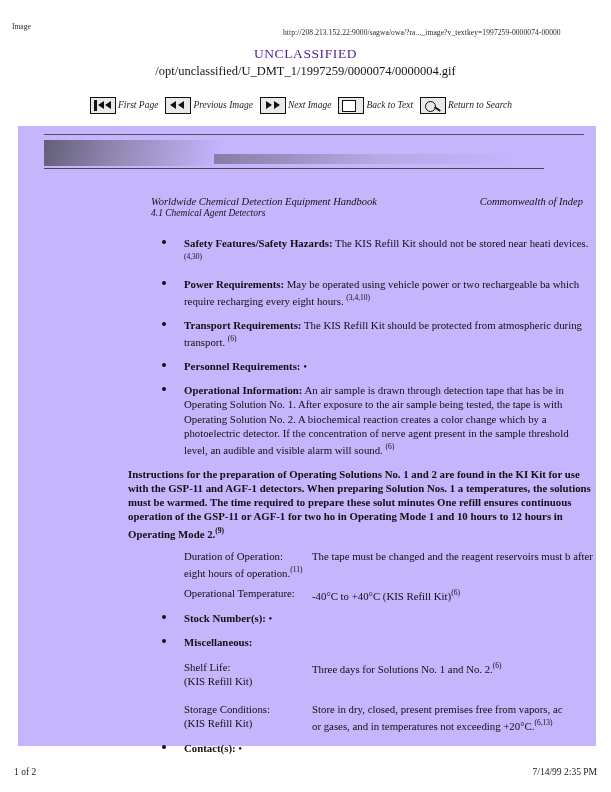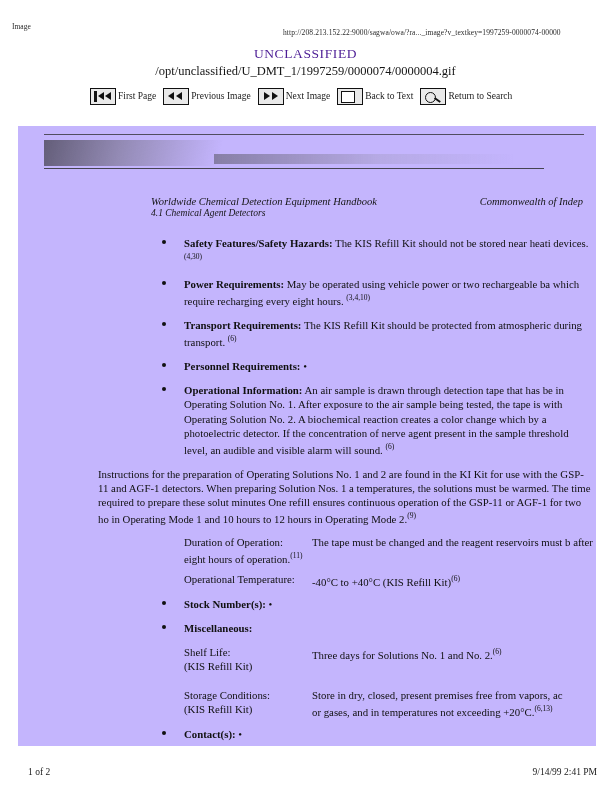--- a/index.html
+++ b/index.html
@@ -59,27 +59,28 @@
     width: 611px;
     text-align: center;
     font-size: 12.5px;
     color: #151515;
     font-family: Liberation Serif, serif;
   }
 
   
   .navbar {
     position: absolute;
-    top: 85px;
+    top: 94px;
     left: 90px;
     width: 460px;
     height: 22px;
     display: flex;
     align-items: center;
     gap: 7px;
+    font-style: italic;
   }
   .nav-item {
     display: flex;
     align-items: center;
     gap: 2px;
     white-space: nowrap;
   }
   .nav-label {
     font-size: 9.5px;
     color: #1b1b1b;
@@ -250,23 +251,24 @@
     text-align: left;
   }
   .bt-lead {
     font-weight: bold;
   }
   .sup {
     font-size: 7.5px;
     vertical-align: super;
   }
   .para {
-    margin-left: 80px;
+    margin-left: 110px;
     margin-bottom: 9px;
     padding-right: 4px;
+    font-weight: bold;
   }
   .kv {
     position: relative;
     margin-left: 166px;
     margin-bottom: 6px;
     min-height: 14px;
   }
   .kv .k {
     position: absolute;
     left: 0;
@@ -287,21 +289,20 @@
     margin-top: 11px;
   }
 
   
   .footer-left {
     position: absolute;
     left: 14px;
     bottom: 15px;
     font-size: 9.5px;
     color: #1a1a1a;
-    margin-left: 14px;
   }
   .footer-right {
     position: absolute;
     right: 14px;
     bottom: 15px;
     font-size: 9.5px;
     color: #1a1a1a;
   }
 </style>
 </head>
@@ -455,13 +456,13 @@
       <span class="bullet"></span>
       <div class="bullet-text">
         <span class="bt-lead">Contact(s):</span><span>  •</span>
       </div>
     </div>
 
   </div>
 </div>
 
 <div class="footer-left">1 of 2</div>
-<div class="footer-right">9/14/99 2:41 PM</div>
+<div class="footer-right">7/14/99 2:35 PM</div>
 
 </body></html>

